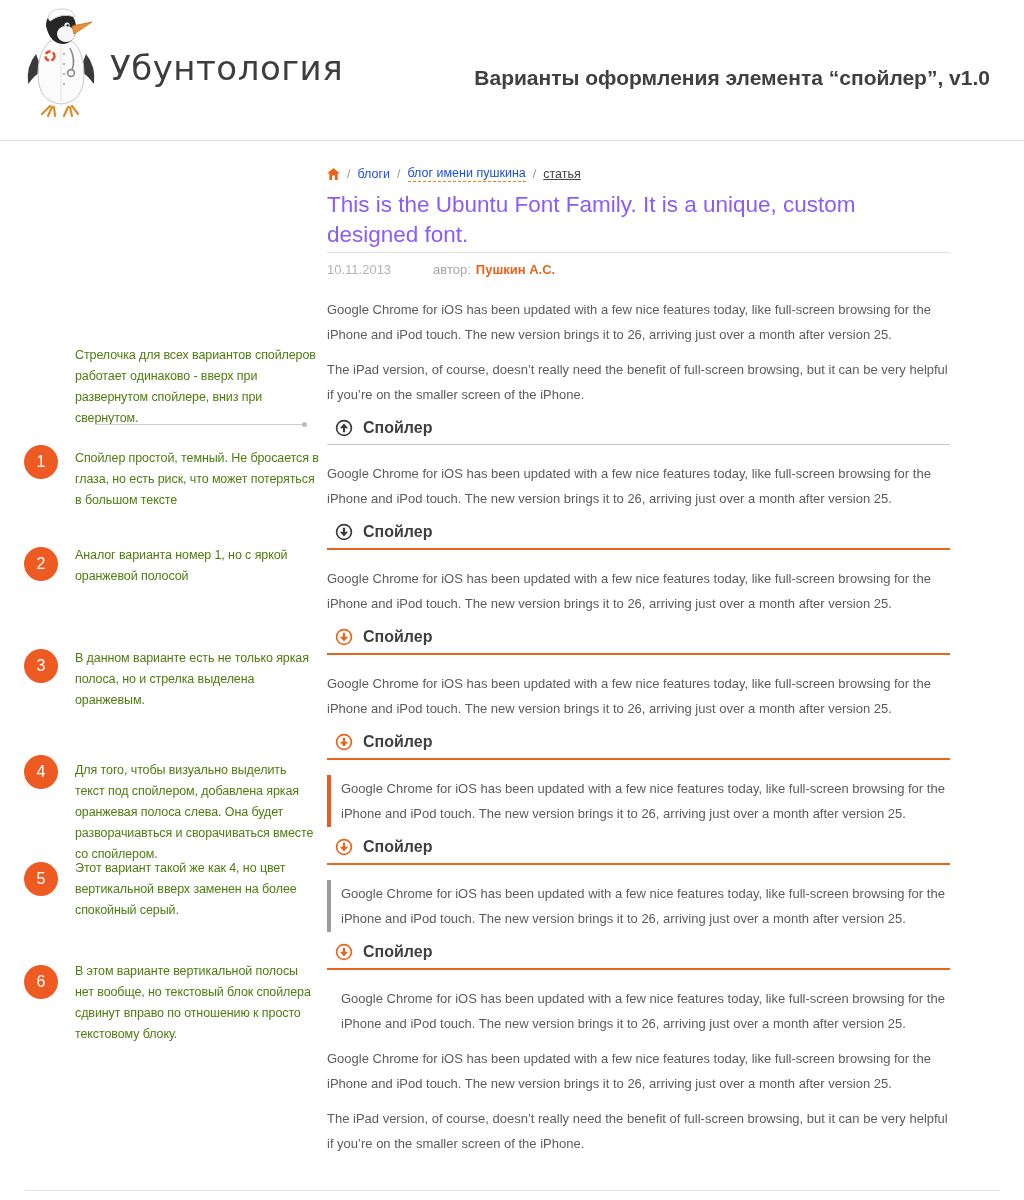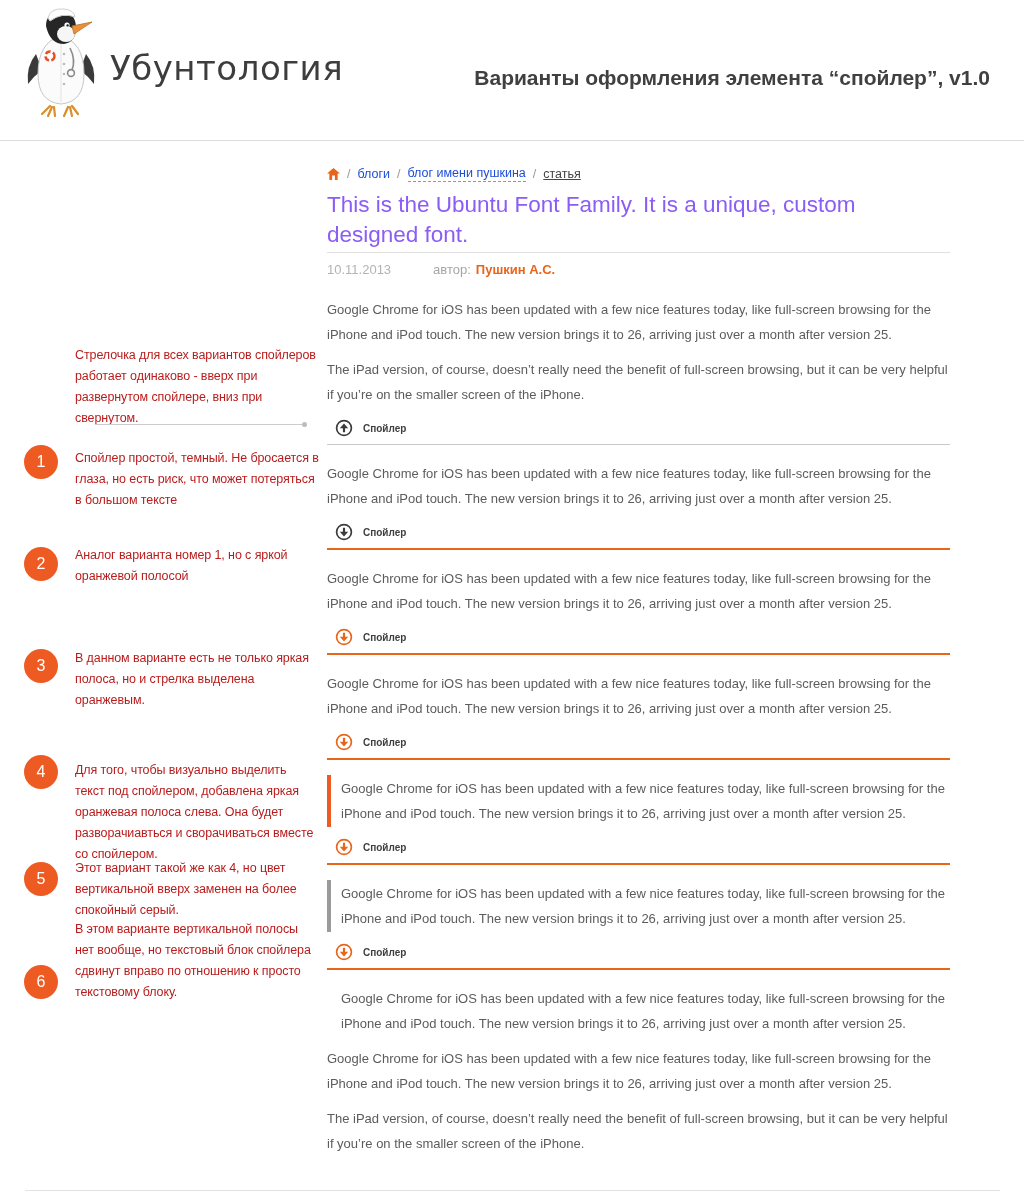--- a/index.html
+++ b/index.html
@@ -19,31 +19,31 @@
   .doc-title {
     position:absolute; right:34px; top:66px;
     font-size:21px; font-weight:bold; color:#404040;
   }
   .header-rule { position:absolute; left:0; right:0; top:140px; border-top:1px solid #ddd; }
   .bottom-rule { position:absolute; left:25px; right:24px; top:1190px; border-top:1px solid #e2e2e2; }
 
   
   .ann-text {
     position:absolute; left:75px; width:244px;
-    font-size:12.5px; line-height:21px; color:#b91c1c; letter-spacing:-.1px;
+    font-size:12.5px; line-height:21px; color:#4d7c0f; letter-spacing:-.1px;
   }
   .intro-text { top:345px; }
   .connector { position:absolute; left:95px; top:424px; width:210px; border-top:1px solid #ccc; }
   .connector .tip { position:absolute; right:-2px; top:-3px; width:5px; height:5px; border-radius:50%; background:#bdbdbd; }
   .badge {
     position:absolute; left:24px; width:34px; height:34px; border-radius:50%;
     background:#EE5B22; color:#fff; font-size:16px; line-height:34px; text-align:center;
   }
   .b1{top:445px} .b2{top:547px} .b3{top:649px} .b4{top:755px} .b5{top:862px} .b6{top:965px}
-  .t1{top:448px} .t2{top:545px} .t3{top:648px} .t4{top:760px} .t5{top:858px} .t6{top:919px}
+  .t1{top:448px} .t2{top:545px} .t3{top:648px} .t4{top:760px} .t5{top:858px} .t6{top:961px}
 
   
   .main { position:absolute; left:327px; top:166px; width:623px; }
 
   .breadcrumb { display:flex; align-items:center; gap:7px; height:15px; margin-bottom:9px; font-size:12.5px; }
   .breadcrumb .sep { color:#999; }
   .bc-link { color:#1d4ed8; text-decoration:none; cursor:pointer; }
   .bc-dashed { border-bottom:1px dashed #E8861B; padding-bottom:1px; }
   .bc-current { color:#444;text-decoration:underline; }
   .home-icon { display:inline-block; width:13px; height:12px; }
@@ -64,21 +64,21 @@
   }
   .para.indent { padding-left:14px; }
   .vbar { position:absolute; left:0; top:-1px; bottom:-1px; width:4px; }
   .vbar.orange { background:#EE5B22; }
   .vbar.gray { background:#9B9B9B; }
 
   .spoiler { margin:2px 0 5px; height:22px; padding-left:8px; display:flex; align-items:center; cursor:pointer; }
   .spicon { width:18px; height:18px; margin-right:10px; flex:0 0 auto; }
   .spicon.dark { color:#3c3c3c; }
   .spicon.orange { color:#E8651A; }
-  .splabel { font-size:10px; font-weight:bold; color:#3f3f3f; }
+  .splabel { font-size:16px; font-weight:bold; color:#3f3f3f; }
 
   .rule { margin:0 0 16px; }
   .rule.gray { border-top:1px solid #c9c9c9; }
   .rule.orange { border-top:2px solid #E8651A; }
 </style>
 </head>
 <body>
 
 <div class="page">
 

